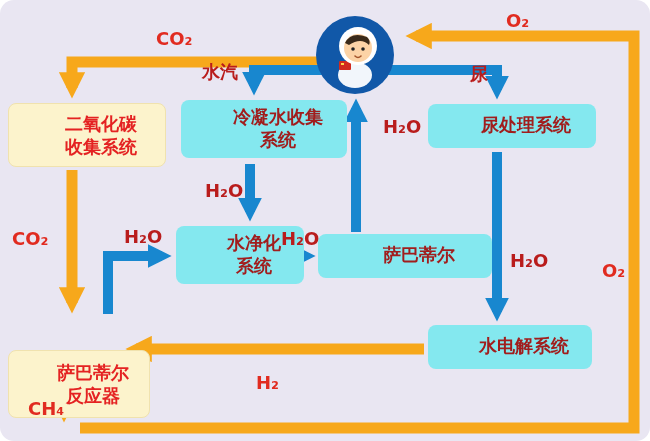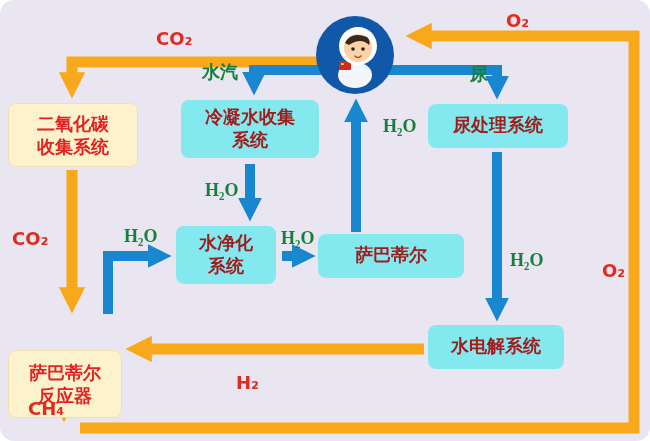--- a/index.html
+++ b/index.html
@@ -14,31 +14,32 @@
   .arrows{position:absolute;left:0;top:0;width:650px;height:441px;}
   .box{
     position:absolute;
     display:flex;align-items:center;justify-content:center;
     text-align:center;
     white-space:pre-line;
     font-weight:bold;
     border-radius:8px;
     line-height:1.3;
     font-size:18px;
+    padding-left:28px;
   }
   .box.cyan{background:#84e8ef;color:#a11d1d;font-family:Liberation Serif, serif;}
   .box.cream{background:#fcf3cc;color:#e42222;border:1px solid #f0e2ae;}
   .lbl{
     position:absolute;
     font-weight:bold;
     font-size:18px;
     white-space:nowrap;
   }
   .lbl.red{color:#e12b20;}
-  .lbl.blue{color:#15803d;font-family:Liberation Serif, serif;}
+  .lbl.blue{color:#b91c1c;}
   .astronaut{position:absolute;left:315px;top:15px;width:80px;height:80px;}
 </style>
 </head>
 <body>
 
 <div class="canvas">
 
   <svg class="arrows" viewBox="0 0 650 441" xmlns="http://www.w3.org/2000/svg">
     <defs>
       <marker id="ah-o" markerUnits="strokeWidth" markerWidth="2.4" markerHeight="2.4" viewBox="0 0 10 10" refX="6" refY="5" orient="auto">
@@ -101,16 +102,16 @@
   <span class="lbl red" style="left:506px;top:10px;">O₂</span>
   <span class="lbl blue" style="left:202px;top:60px;">水汽</span>
   <span class="lbl blue" style="left:470px;top:62px;">尿</span>
   <span class="lbl blue" style="left:383px;top:116px;">H₂O</span>
   <span class="lbl blue" style="left:205px;top:180px;">H₂O</span>
   <span class="lbl blue" style="left:124px;top:226px;">H₂O</span>
   <span class="lbl blue" style="left:281px;top:228px;">H₂O</span>
   <span class="lbl blue" style="left:510px;top:250px;">H₂O</span>
   <span class="lbl red" style="left:12px;top:228px;">CO₂</span>
   <span class="lbl red" style="left:602px;top:260px;">O₂</span>
-  <span class="lbl red" style="left:236px;top:372px;">H₂</span>
+  <span class="lbl red" style="left:256px;top:372px;">H₂</span>
   <span class="lbl red" style="left:28px;top:398px;">CH₄</span>
 
 </div>
 
 </body></html>

